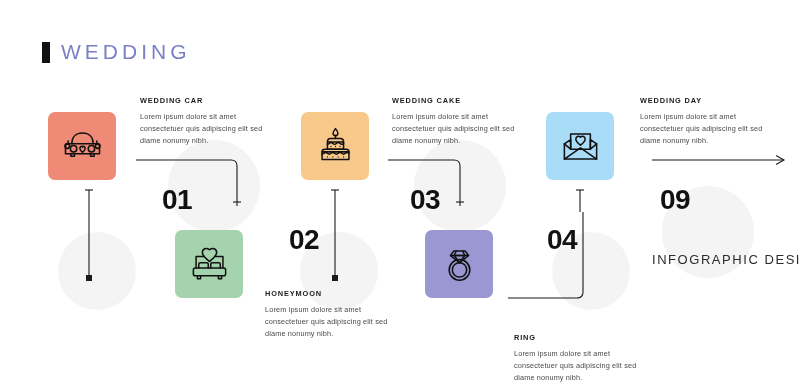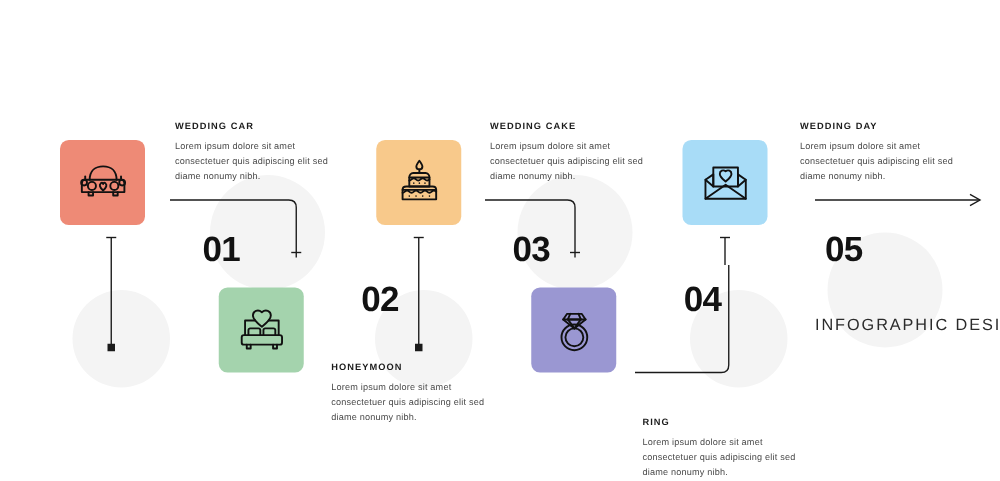--- a/index.html
+++ b/index.html
@@ -140,20 +140,24 @@
 
 <div id="canvas">
 
   <div class="bg-circle" style="left:58px;  top:232px; width:78px;  height:78px;"></div>
   <div class="bg-circle" style="left:168px; top:140px; width:92px;  height:92px;"></div>
   <div class="bg-circle" style="left:300px; top:232px; width:78px;  height:78px;"></div>
   <div class="bg-circle" style="left:414px; top:140px; width:92px;  height:92px;"></div>
   <div class="bg-circle" style="left:552px; top:232px; width:78px;  height:78px;"></div>
   <div class="bg-circle" style="left:662px; top:186px; width:92px;  height:92px;"></div>
 
+  <div id="header">
+    <div class="bar"></div>
+    <div class="title">WEDDING</div>
+  </div>
 
   <svg id="connectors" viewBox="0 0 800 385" width="800" height="385">
     <g fill="none" stroke="#1a1a1a" stroke-width="1.1">
 
       <path d="M136 160 H231 Q237 160 237 166 V206"></path>
 
       <path d="M388 160 H454 Q460 160 460 166 V206"></path>
 
       <path d="M89 190 V278"></path>
 
@@ -277,21 +281,21 @@
       <g fill="none" stroke="#111" stroke-width="1.7" stroke-linecap="round" stroke-linejoin="round">
         <path d="M13 10 H35 V27 H13 Z"></path>
         <path d="M24 13.5 C21.8 11.6 18.8 13 18.8 15.8 C18.8 18.4 21.6 20.5 24 22.6 C26.4 20.5 29.2 18.4 29.2 15.8 C29.2 13 26.2 11.6 24 13.5 Z"></path>
         <path d="M6 21 L13 16.2 V27 Z"></path>
         <path d="M42 21 L35 16.2 V27 Z"></path>
         <path d="M6 21 V38 H42 V21"></path>
         <path d="M6 38 L24 25.5 L42 38"></path>
       </g>
     </svg>
   </div>
-  <div class="num" style="left:612px; top:186px;">05</div>
+  <div class="num" style="left:612px; top:186px;">09</div>
   <div class="block" style="left:640px; top:96px;">
     <div class="bt">WEDDING DAY</div>
     <div class="bb">Lorem ipsum dolore sit amet consectetuer quis adipiscing elit sed diame nonumy nibh.</div>
   </div>
 
   <div id="footer-caption">INFOGRAPHIC DESING</div>
 
 
 </div>
 

